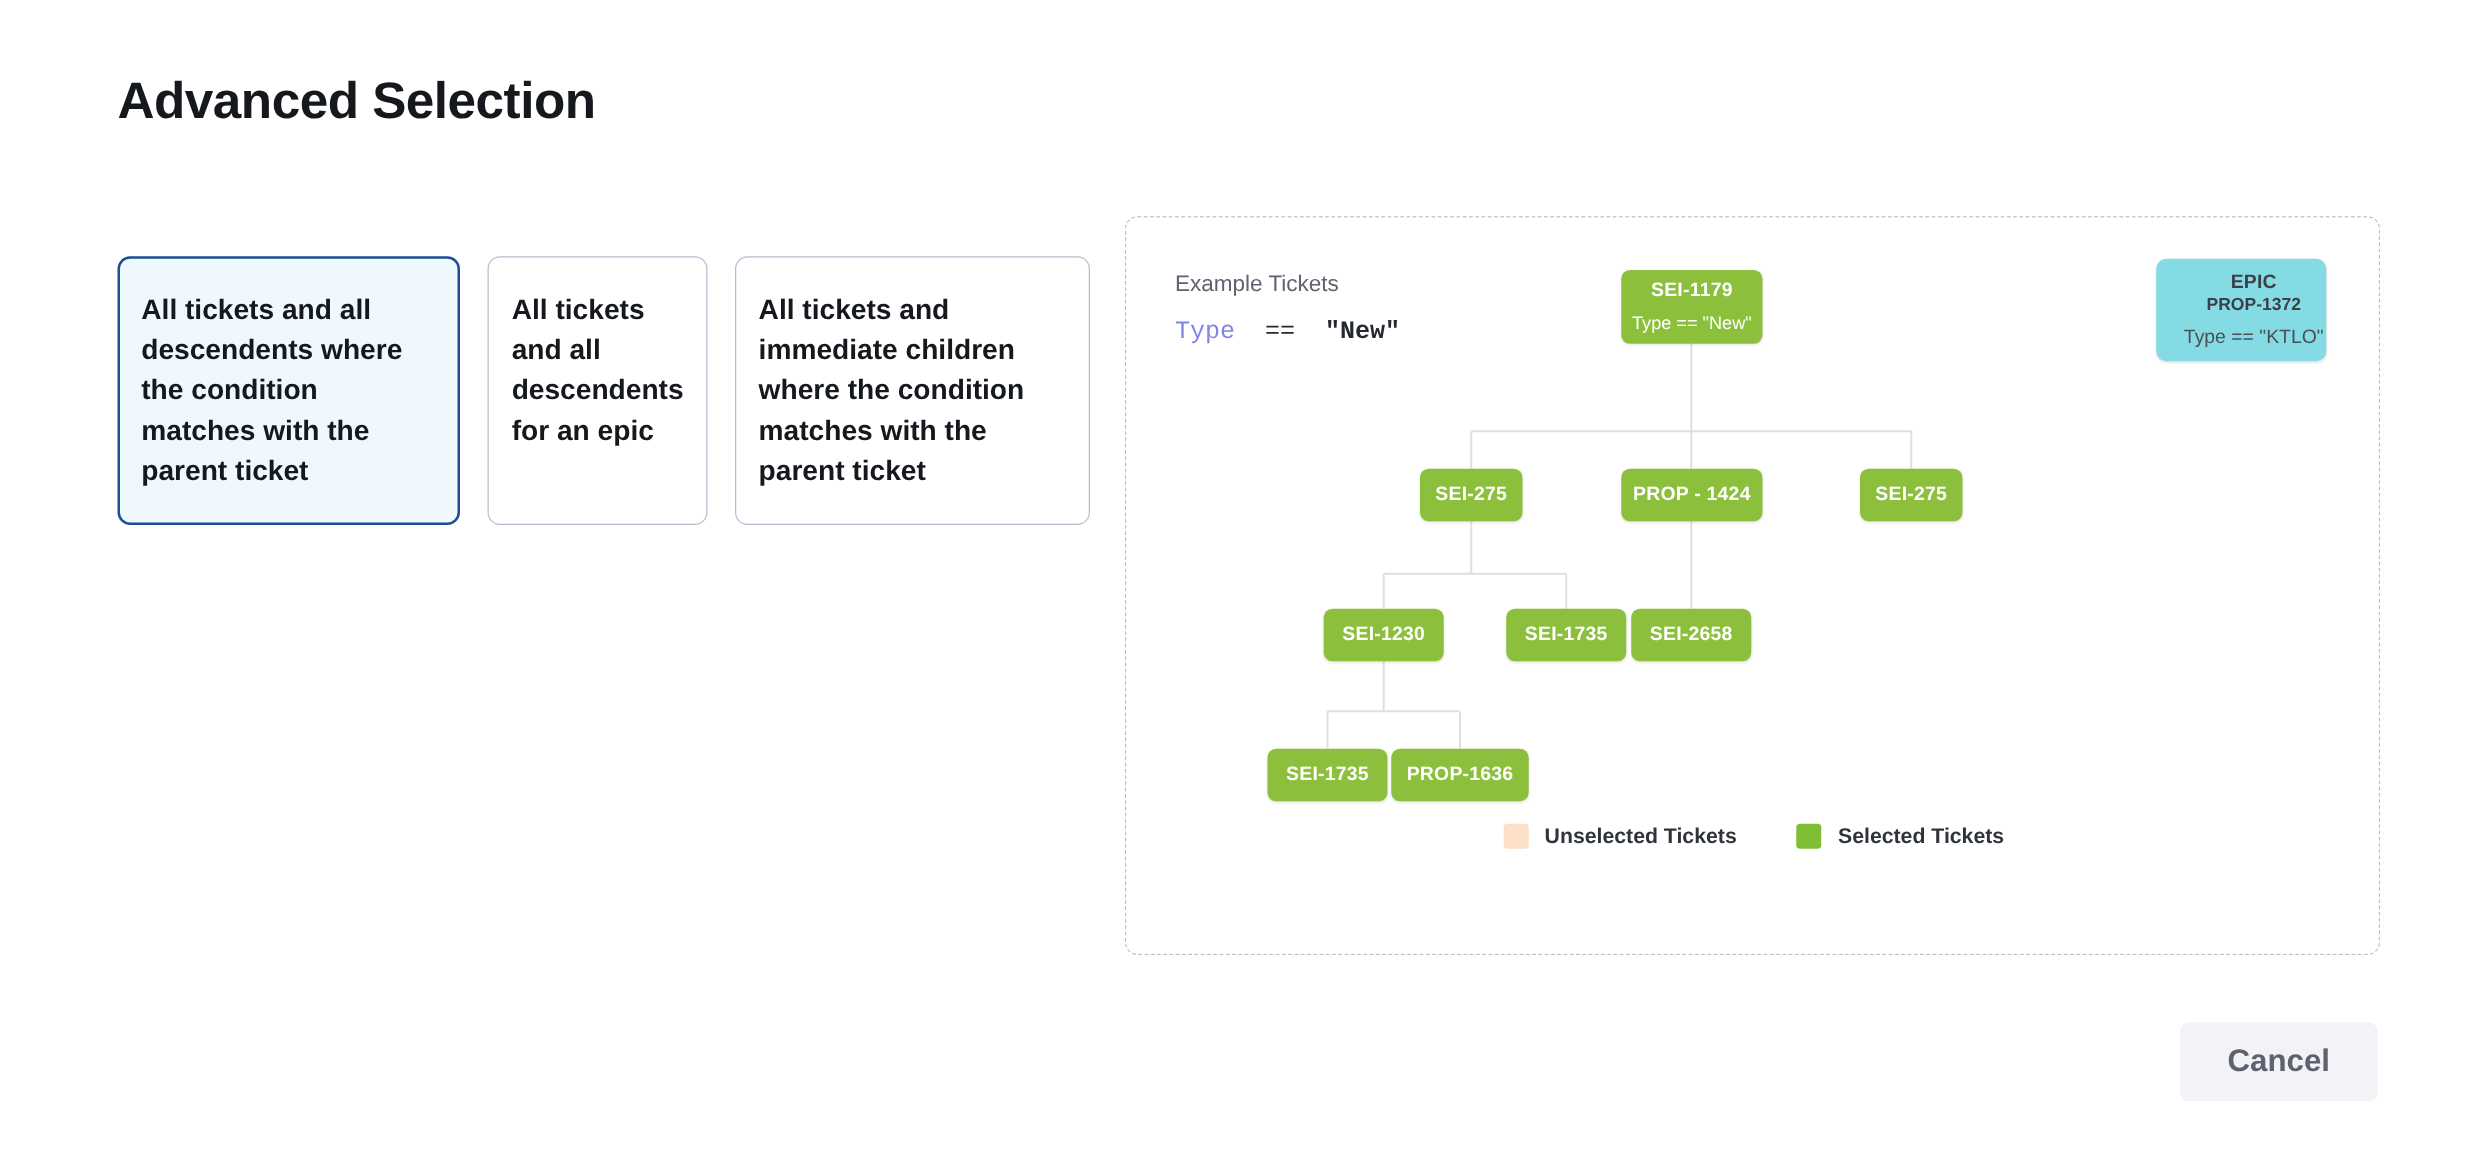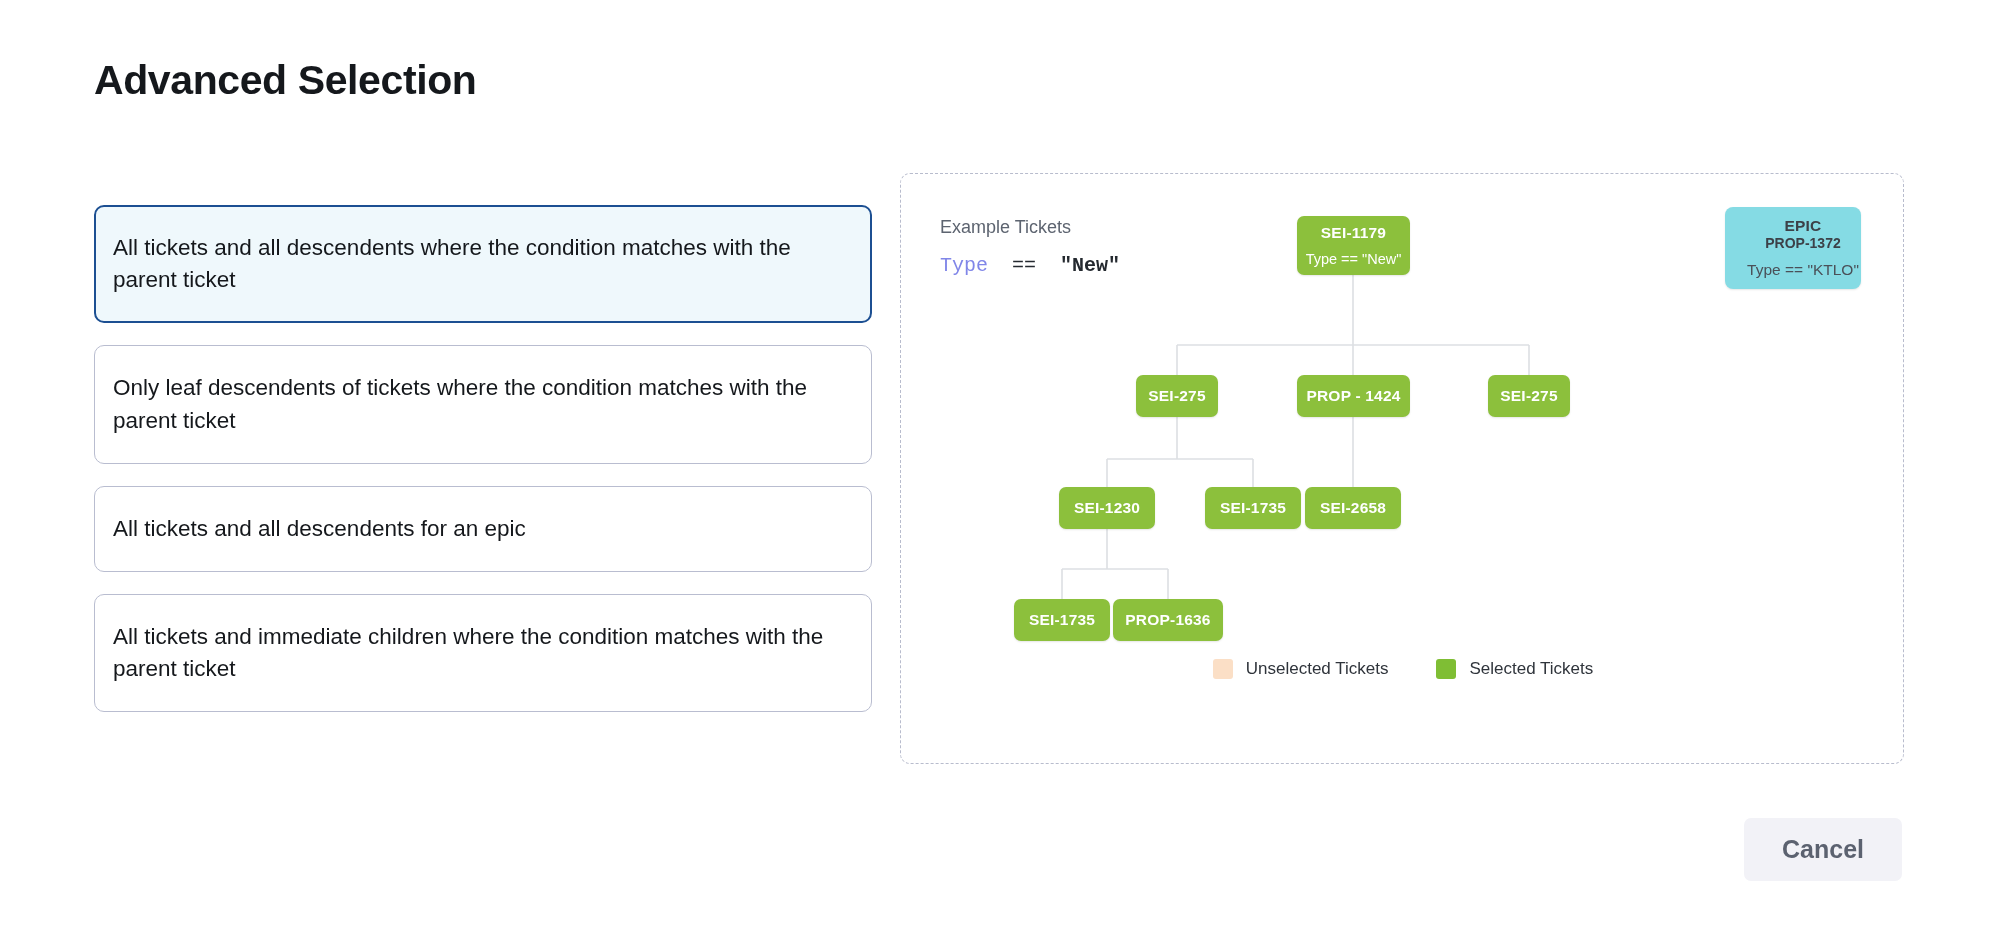--- a/index.html
+++ b/index.html
@@ -31,22 +31,22 @@
     letter-spacing: -0.4px;
   }
 
   
   .options {
     position: absolute;
     left: 94px;
     top: 205px;
     width: 778px;
     display: flex;
-    flex-direction: column;
     gap: 22px;
+    font-weight: bold;
   }
 
   .option-card {
     border: 1px solid #b9bdd0;
     border-radius: 10px;
     background: #ffffff;
     padding: 26px 18px 26px 18px;
     font-size: 22.5px;
     line-height: 1.43;
     color: #15181c;
@@ -136,20 +136,21 @@
   
   .legend {
     position: absolute;
     left: 0;
     top: 485px;
     width: 1004px;
     display: flex;
     justify-content: center;
     align-items: center;
     gap: 48px;
+    font-weight: bold;
   }
   .legend-item { display: flex; align-items: center; gap: 13px; }
   .legend-swatch { width: 20px; height: 20px; border-radius: 3px; }
   .legend-label { font-size: 17px; color: #2f343b; }
 
   
   .footer {
     position: absolute;
     right: 88px;
     top: 818px;
@@ -179,23 +180,20 @@
 </head>
 <body>
 
 <div class="page">
 
   <div class="page-title">Advanced Selection</div>
 
   <div class="options">
     <div class="option-card selected">
       <span>All tickets and all descendents where the condition matches with the parent ticket</span>
-    </div>
-    <div class="option-card">
-      <span>Only leaf descendents of tickets where the condition matches with the parent ticket</span>
     </div>
     <div class="option-card">
       <span>All tickets and all descendents for an epic</span>
     </div>
     <div class="option-card">
       <span>All tickets and immediate children where the condition matches with the parent ticket</span>
     </div>
   </div>
 
   <div class="diagram-panel">

